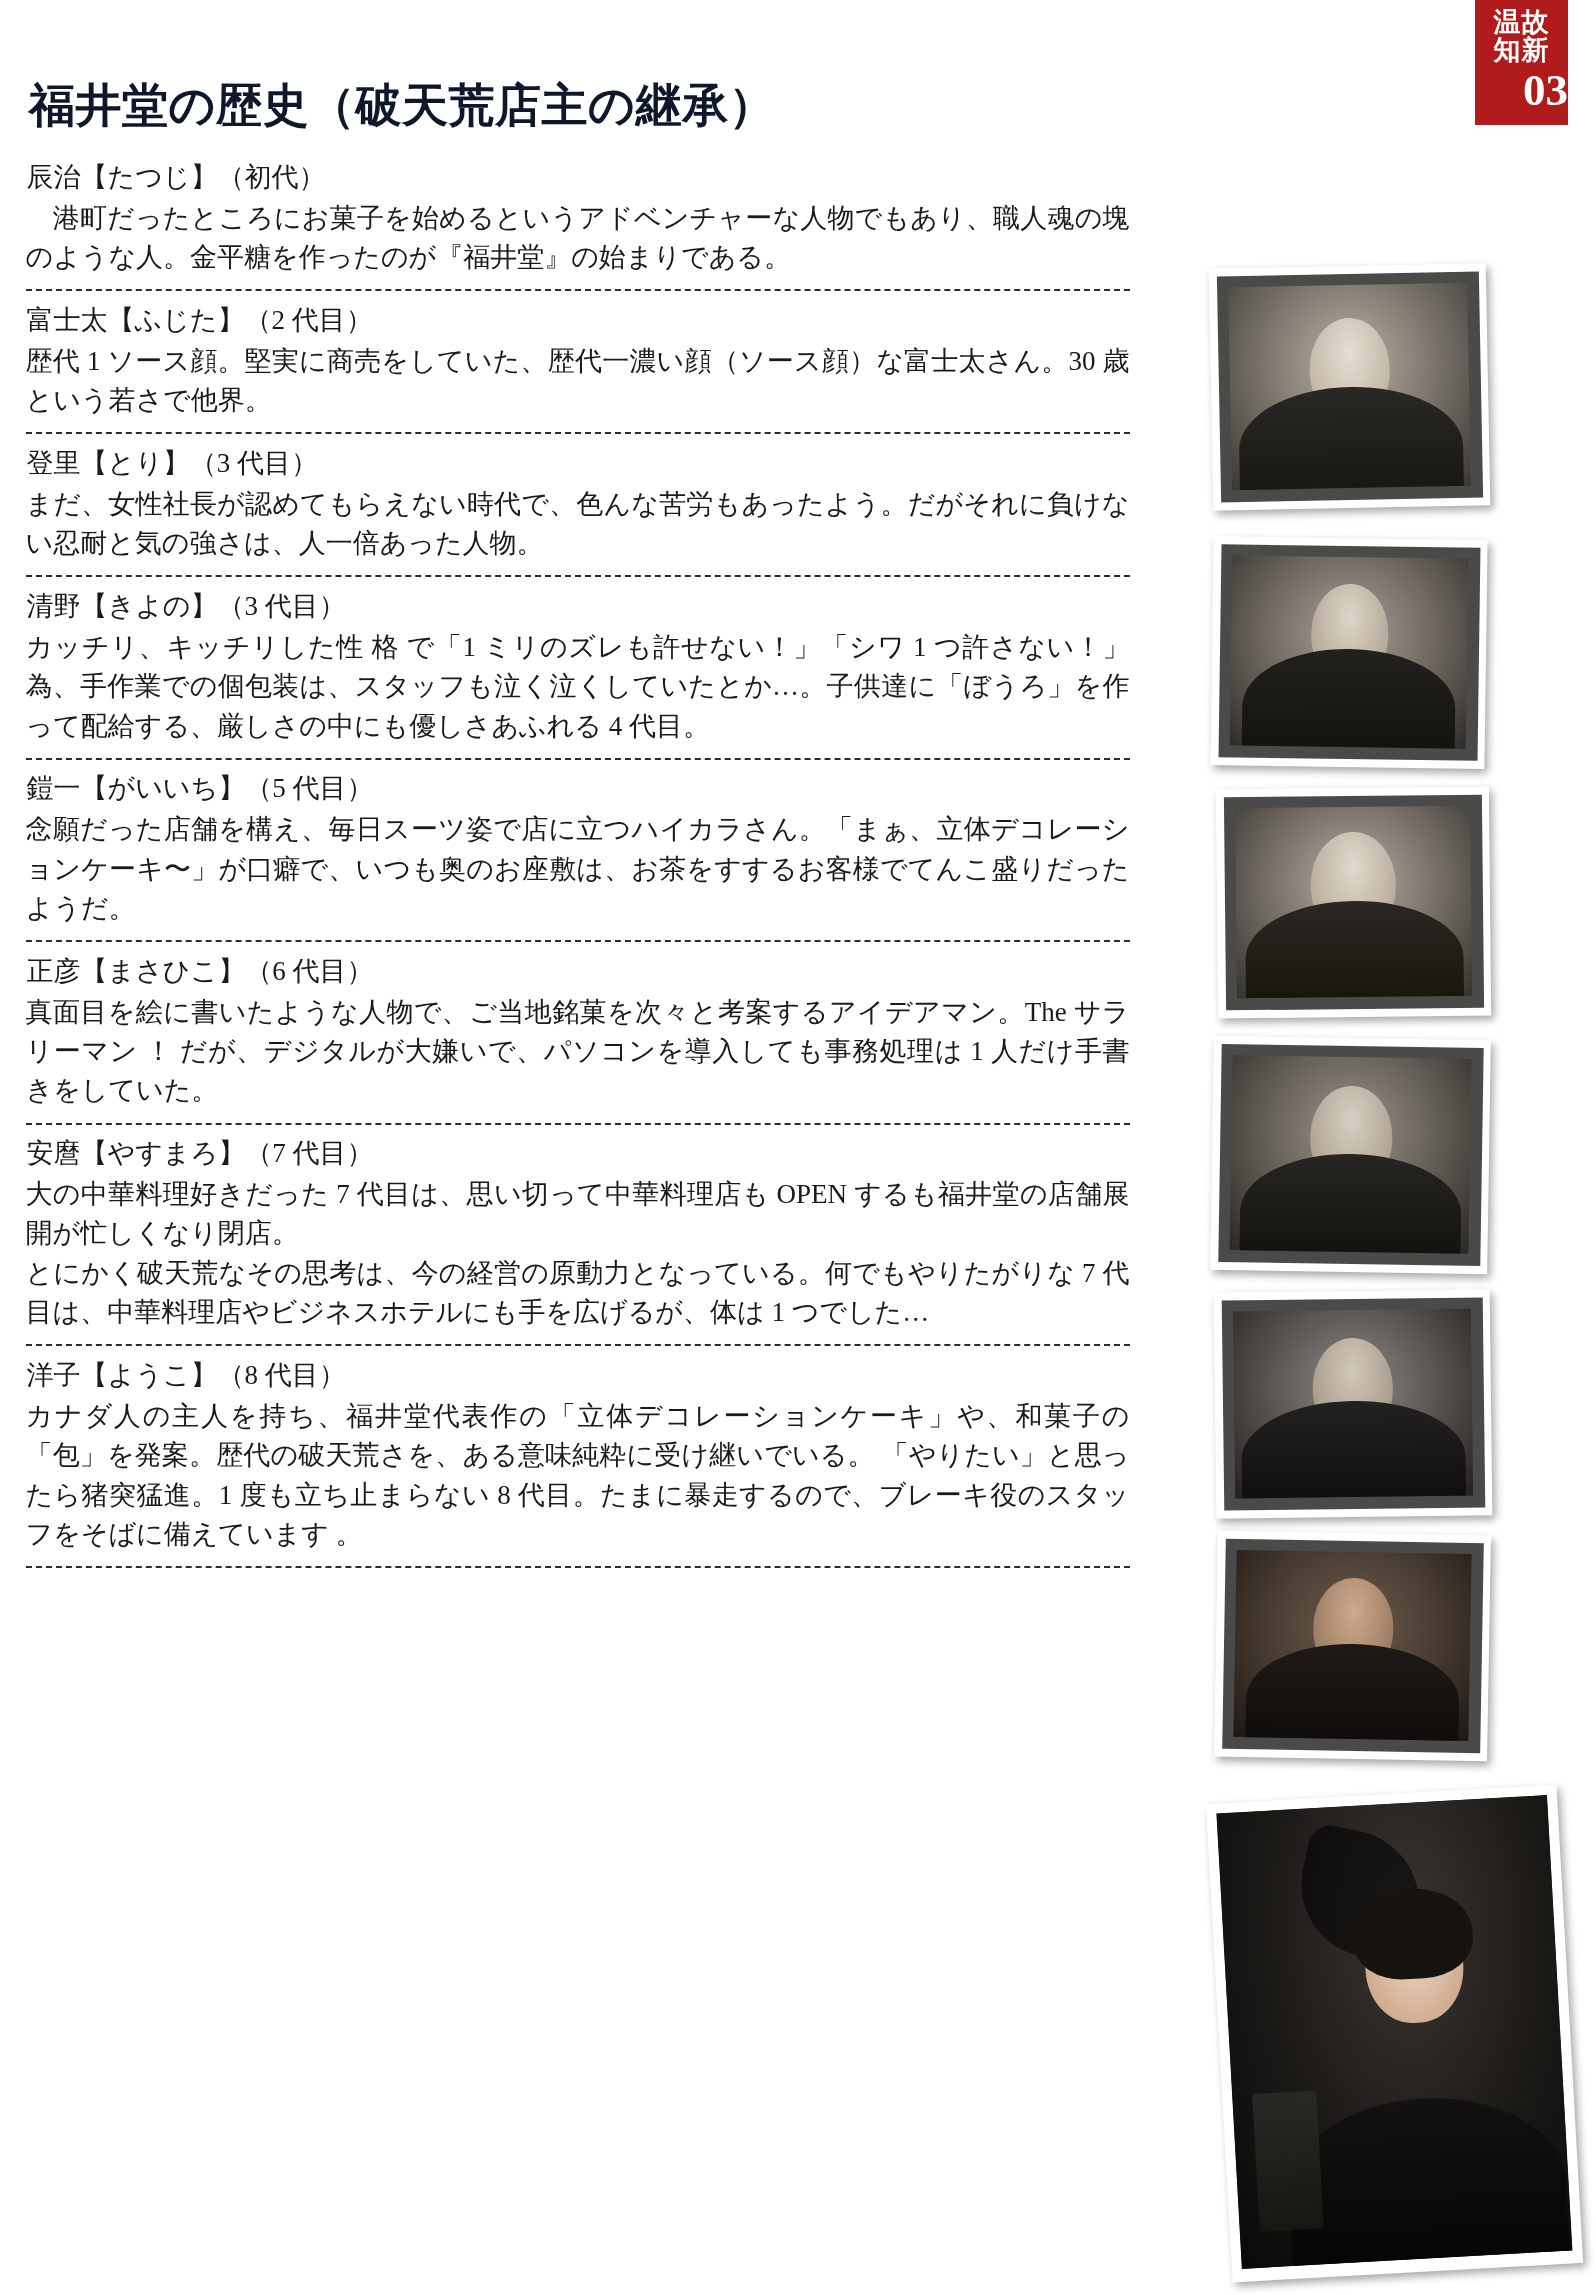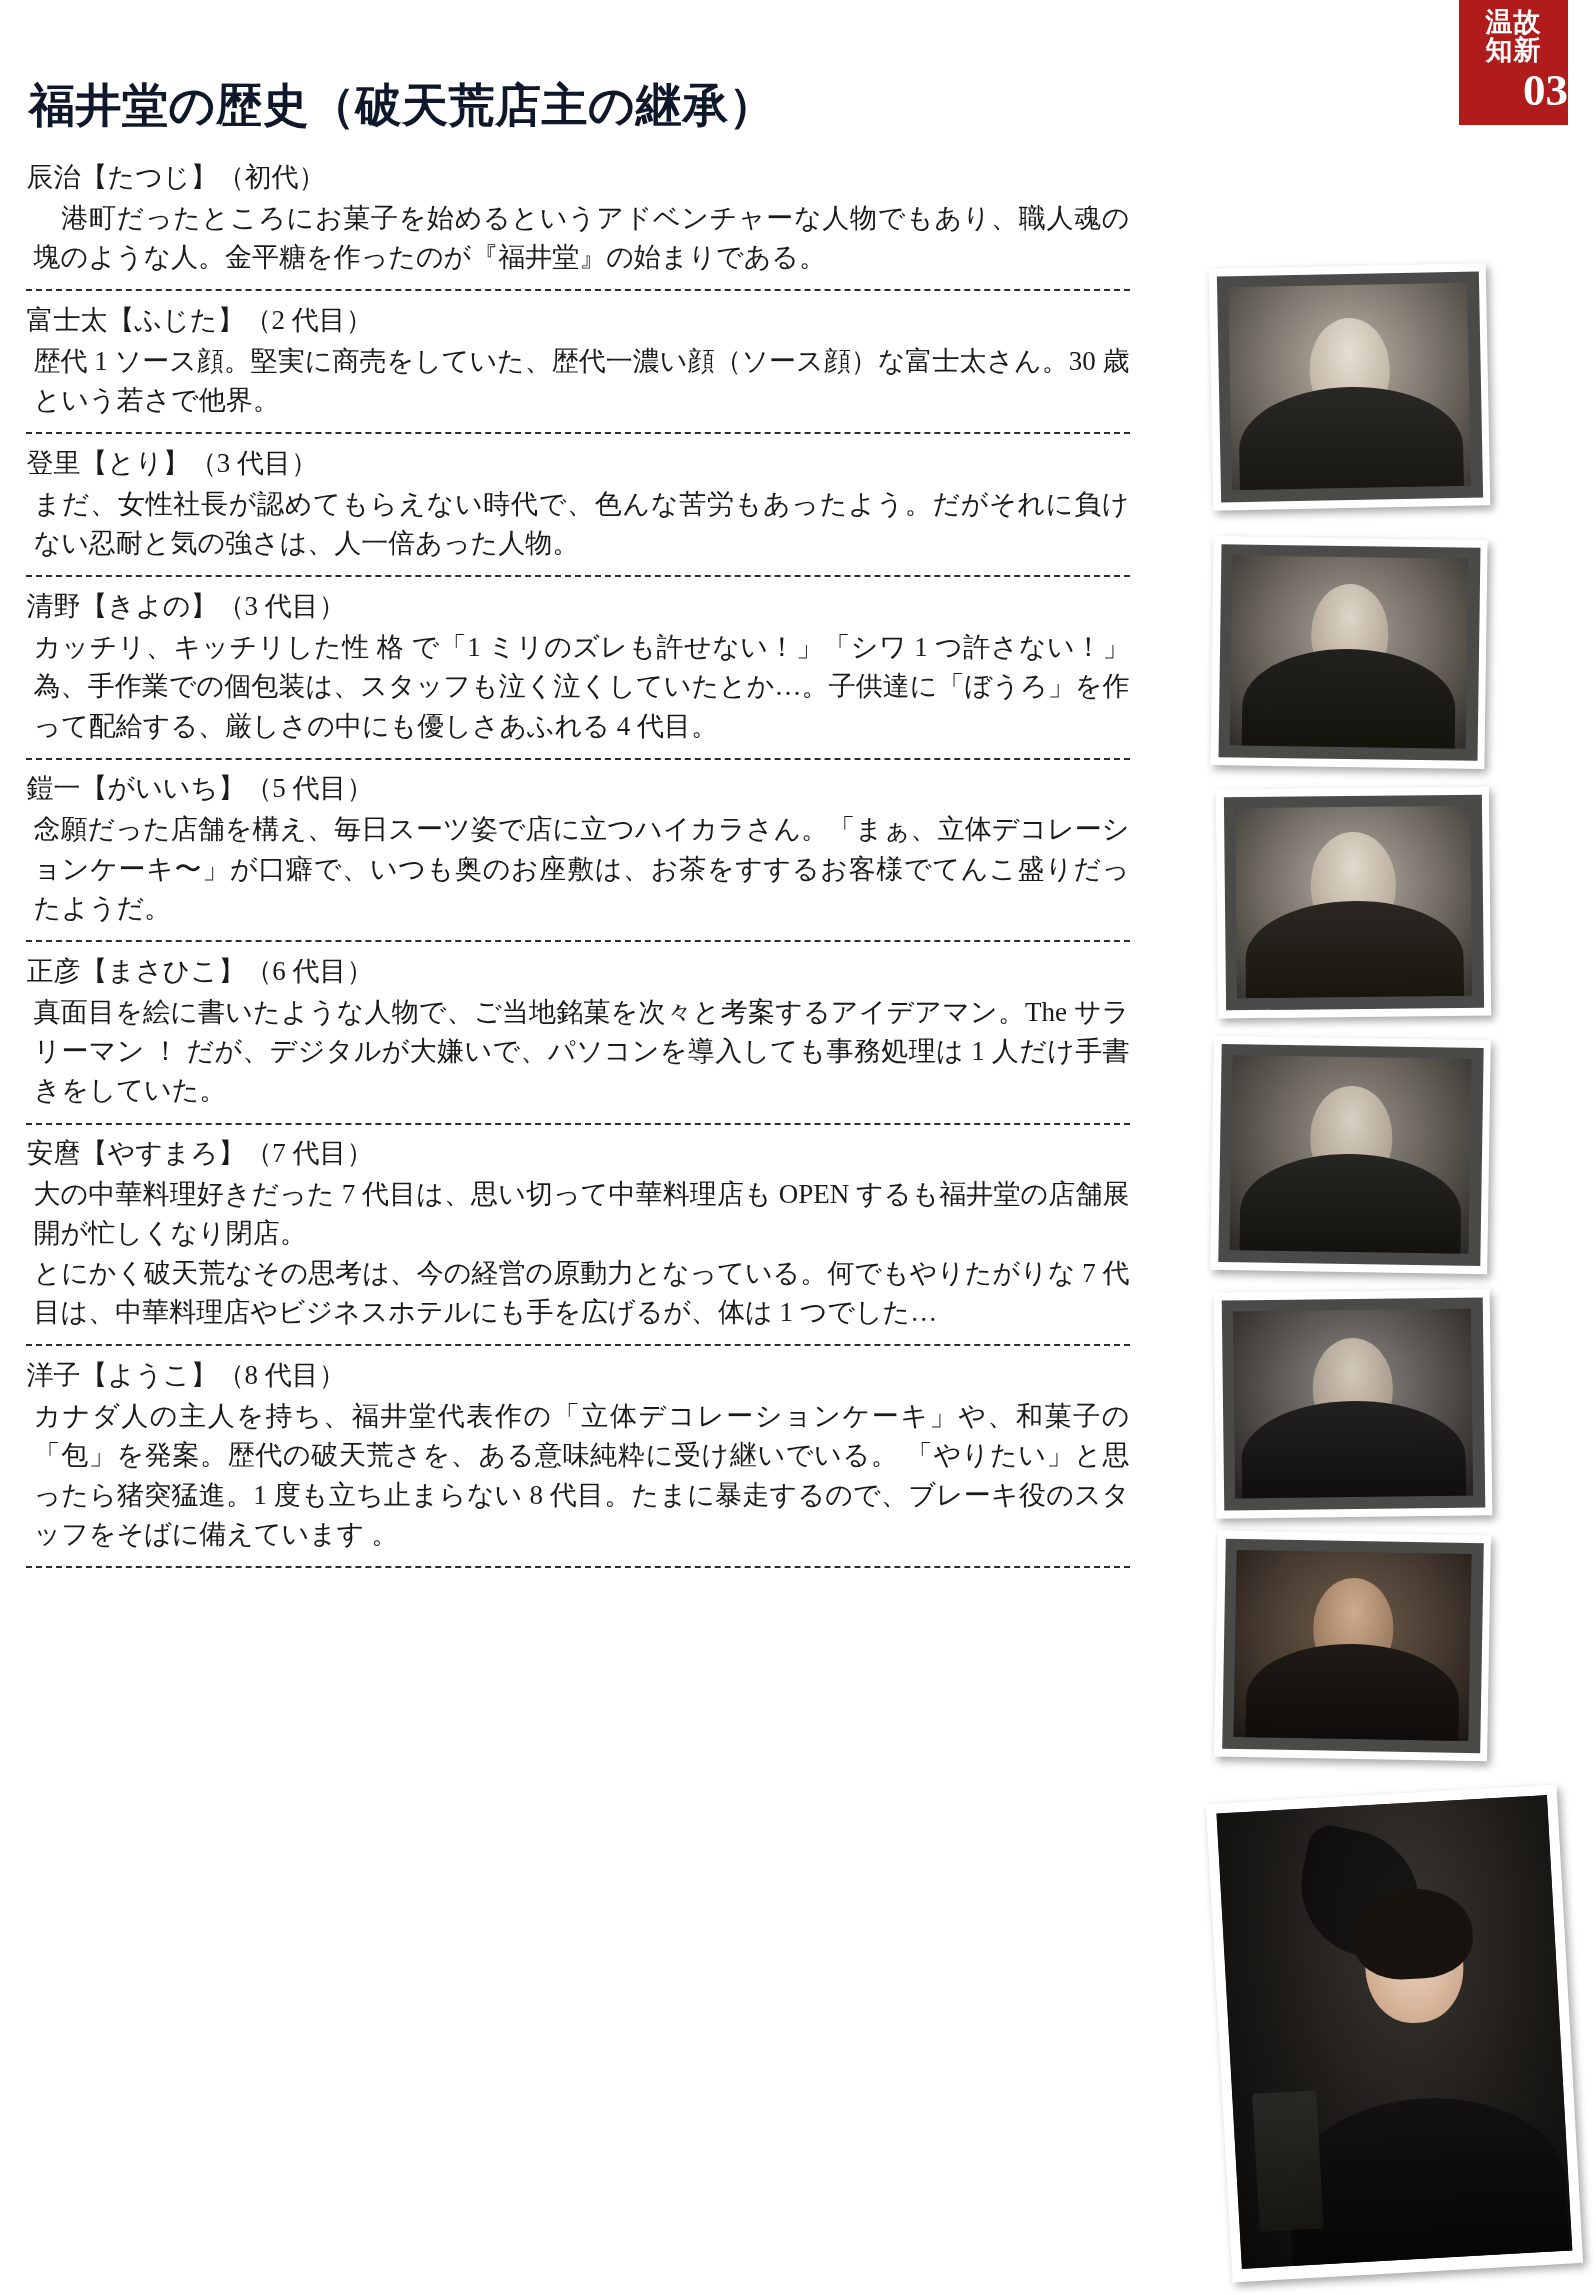--- a/index.html
+++ b/index.html
@@ -14,21 +14,21 @@
     color: #1a1a1a;
     position: relative;
     overflow: hidden;
   }
 
   
   .badge {
     position: absolute;
     top: 0;
     right: 29px;
-    width: 109px;
+    width: 93px;
     background: #b01c1c;
     color: #ffffff;
     text-align: center;
     padding: 7.5px 0 11.7px 0;
     box-sizing: border-box;
   }
   .badge .badge-line {
     font-size: 27px;
     line-height: 1.06;
     letter-spacing: 1.1px;
@@ -71,21 +71,21 @@
   .entry-head {
     font-size: 27px;
     line-height: 1.32;
     font-weight: 400;
     margin: 0 0 3.2px 1.1px;
     white-space: nowrap;
   }
   .entry-body {
     font-size: 27px;
     line-height: 1.46;
-    margin: 0 0 0 8px;
+    margin: 0 0 0 0;
     text-align: justify;
     text-justify: inter-ideograph;
   }
   .divider {
     border: 0;
     border-top: 2.7px dashed #2b2b2b;
     margin: 11.7px 0 11.7px 0;
     height: 0;
     width: 100%;
   }

